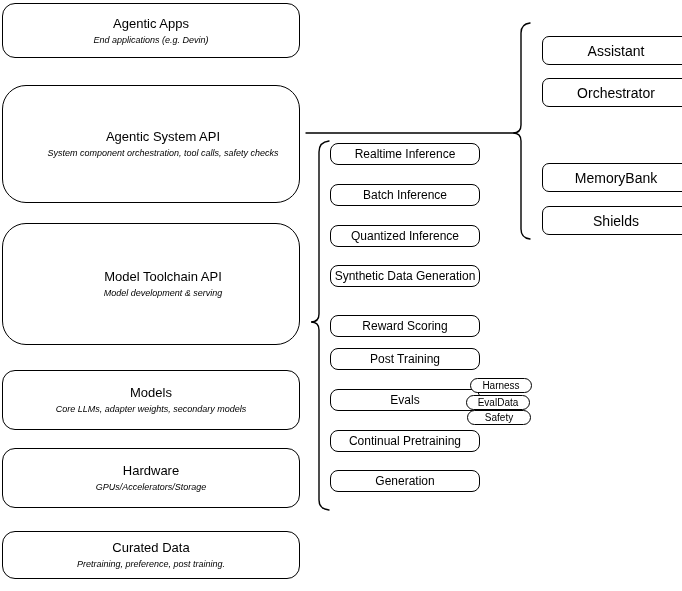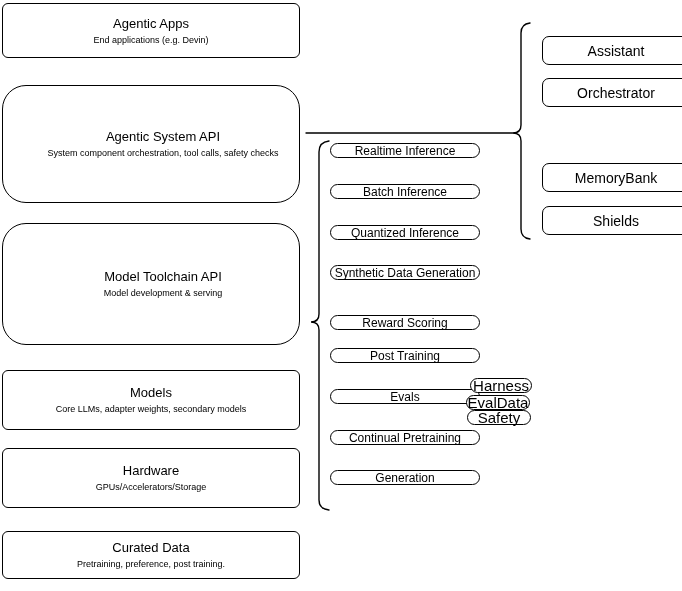--- a/index.html
+++ b/index.html
@@ -29,45 +29,45 @@
     background: #ffffff;
     border: 1.5px solid #000000;
     display: flex;
     flex-direction: column;
     align-items: center;
     justify-content: center;
     text-align: center;
   }
   .lbox { left: 2px; width: 298px; }
   .lbox .title { font-size: 13px; line-height: 16px; }
-  .lbox .subtitle { font-size: 9px; line-height: 12px; margin-top: 2px; }
-  .r9  { border-radius: 6px; }
+  .lbox .subtitle { font-size: 9px; line-height: 12px; margin-top: 2px; font-style: italic; }
+  .r9  { border-radius: 13px; }
   .r24 { border-radius: 24px; padding-left: 24px; }
   .mbox {
-    left: 330px; width: 150px; height: 15px;
+    left: 330px; width: 150px; height: 22px;
     border-radius: 8px;
     font-size: 12px;
     text-align: right;
   }
   .rbox {
     left: 542px; width: 148px; height: 29px;
     border-radius: 7px;
     font-size: 14px;
   }
   .pill {
     position: absolute;
     box-sizing: border-box;
     background: #ffffff;
     border: 1.5px solid #000000;
     border-radius: 8px;
     height: 15px;
     display: flex;
     align-items: center;
     justify-content: center;
-    font-size: 15px;
+    font-size: 10px;
     z-index: 5;
   }
 </style>
 </head>
 <body>
 
 <div class="canvas">
 
   <svg class="connector-layer" viewBox="0 0 682 591" xmlns="http://www.w3.org/2000/svg">
 

